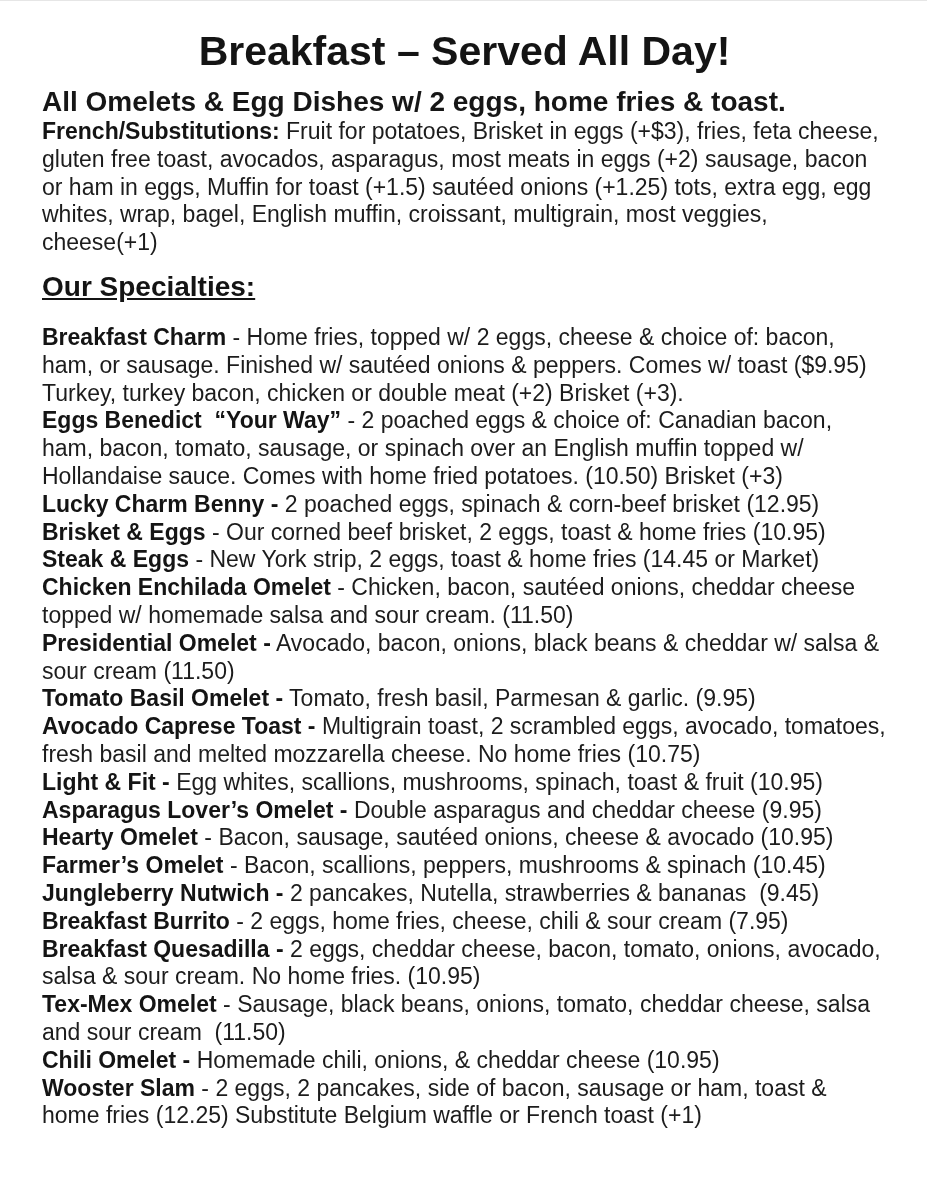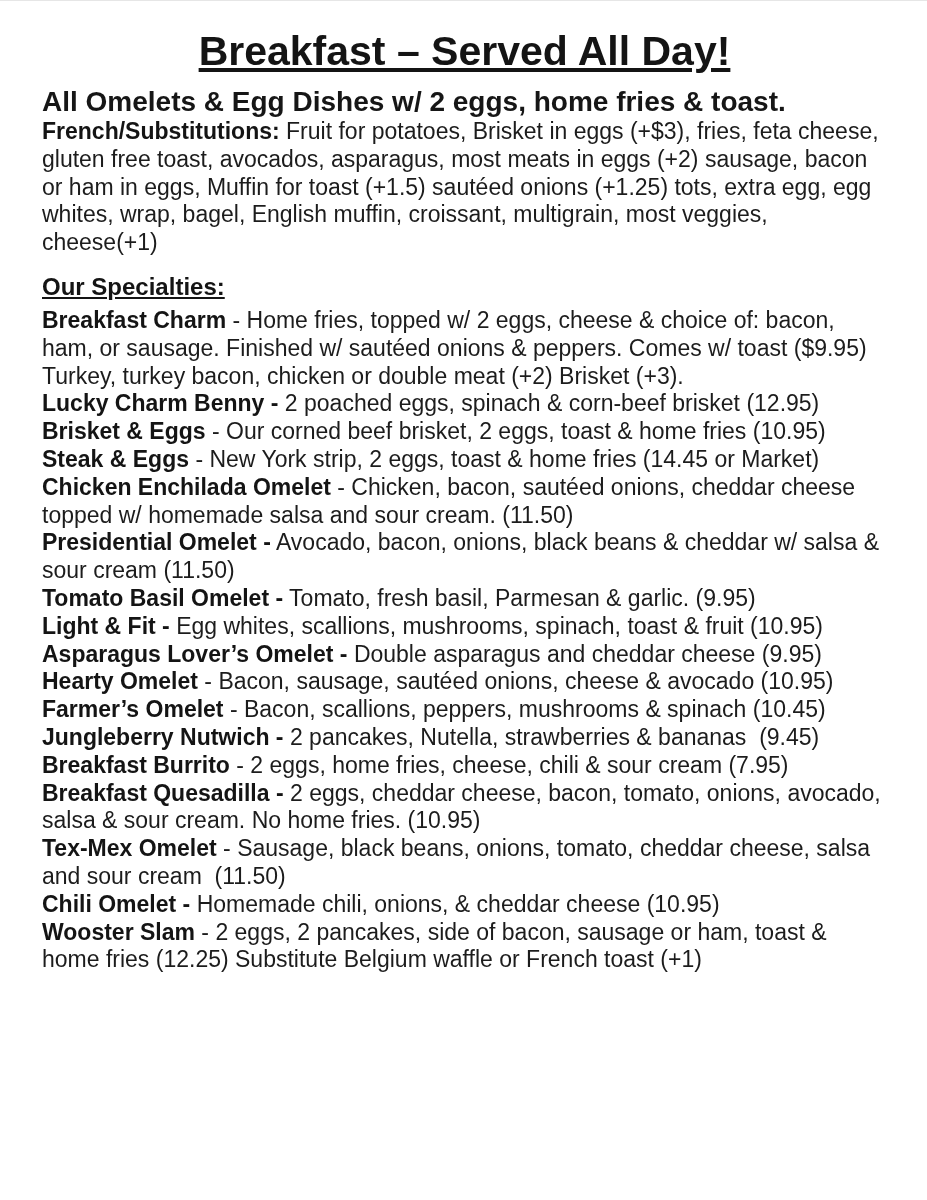--- a/index.html
+++ b/index.html
@@ -19,43 +19,42 @@
     border-top: 1px solid #e6e6e6;
   }
   .title {
     font-size: 41px;
     line-height: 49px;
     font-weight: bold;
     text-align: center;
     color: #141414;
     margin-bottom: 9px;
     white-space: pre-wrap;
-    text-decoration: underline;
   }
   .subtitle {
     font-size: 28px;
     line-height: 33px;
     font-weight: bold;
     color: #161616;
     white-space: pre-wrap;
   }
   .extras {
     font-size: 23px;
     line-height: 27.8px;
     white-space: pre-wrap;
     margin-bottom: 13px;
   }
   .extras b { color: #141414; }
   .section-heading {
-    font-size: 24px;
+    font-size: 28px;
     line-height: 34px;
     font-weight: bold;
     text-decoration: underline;
     color: #141414;
-    margin-bottom: 3px;
+    margin-bottom: 20px;
     display: inline-block;
   }
   .items { display: block; }
   .item {
     font-size: 23px;
     line-height: 27.8px;
     white-space: pre-wrap;
   }
   .item b { color: #141414; }
 </style>
@@ -70,33 +69,35 @@
 
   <p class="extras"><b>French/Substitutions:</b><span> Fruit for potatoes, Brisket in eggs (+$3), fries, feta cheese, gluten free toast, avocados, asparagus, most meats in eggs (+2) sausage, bacon or ham in eggs, Muffin for toast (+1.5) sautéed onions (+1.25) tots, extra egg, egg whites, wrap, bagel, English muffin, croissant, multigrain, most veggies, cheese(+1)</span></p>
 
   <div>
     <span class="section-heading">Our Specialties:</span>
   </div>
 
   <div class="items">
   <p class="item"><b class="item-name">Breakfast Charm</b><span class="item-desc"> - Home fries, topped w/ 2 eggs, cheese &amp; choice of: bacon, ham, or sausage. Finished w/ sautéed onions &amp; peppers. Comes w/ toast ($9.95) Turkey, turkey bacon, chicken or double meat (+2) Brisket (+3).</span></p>
 
+  <p class="item"><b class="item-name">Eggs Benedict  “Your Way”</b><span class="item-desc"> - 2 poached eggs &amp; choice of: Canadian bacon, ham, bacon, tomato, sausage, or spinach over an English muffin topped w/ Hollandaise sauce. Comes with home fried potatoes. (10.50) Brisket (+3)</span></p>
 
   <p class="item"><b class="item-name">Lucky Charm Benny -</b><span class="item-desc"> 2 poached eggs, spinach &amp; corn-beef brisket (12.95)</span></p>
 
   <p class="item"><b class="item-name">Brisket &amp; Eggs</b><span class="item-desc"> - Our corned beef brisket, 2 eggs, toast &amp; home fries (10.95)</span></p>
 
   <p class="item"><b class="item-name">Steak &amp; Eggs</b><span class="item-desc"> - New York strip, 2 eggs, toast &amp; home fries (14.45 or Market)</span></p>
 
   <p class="item"><b class="item-name">Chicken Enchilada Omelet</b><span class="item-desc"> - Chicken, bacon, sautéed onions, cheddar cheese topped w/ homemade salsa and sour cream. (11.50)</span></p>
 
   <p class="item"><b class="item-name">Presidential Omelet -</b><span class="item-desc"> Avocado, bacon, onions, black beans &amp; cheddar w/ salsa &amp; sour cream (11.50)</span></p>
 
   <p class="item"><b class="item-name">Tomato Basil Omelet -</b><span class="item-desc"> Tomato, fresh basil, Parmesan &amp; garlic. (9.95)</span></p>
 
+  <p class="item"><b class="item-name">Avocado Caprese Toast -</b><span class="item-desc"> Multigrain toast, 2 scrambled eggs, avocado, tomatoes, fresh basil and melted mozzarella cheese. No home fries (10.75)</span></p>
 
   <p class="item"><b class="item-name">Light &amp; Fit -</b><span class="item-desc"> Egg whites, scallions, mushrooms, spinach, toast &amp; fruit (10.95)</span></p>
 
   <p class="item"><b class="item-name">Asparagus Lover’s Omelet -</b><span class="item-desc"> Double asparagus and cheddar cheese (9.95)</span></p>
 
   <p class="item"><b class="item-name">Hearty Omelet</b><span class="item-desc"> - Bacon, sausage, sautéed onions, cheese &amp; avocado (10.95)</span></p>
 
   <p class="item"><b class="item-name">Farmer’s Omelet</b><span class="item-desc"> - Bacon, scallions, peppers, mushrooms &amp; spinach (10.45)</span></p>
 
   <p class="item"><b class="item-name">Jungleberry Nutwich -</b><span class="item-desc"> 2 pancakes, Nutella, strawberries &amp; bananas  (9.45)</span></p>

